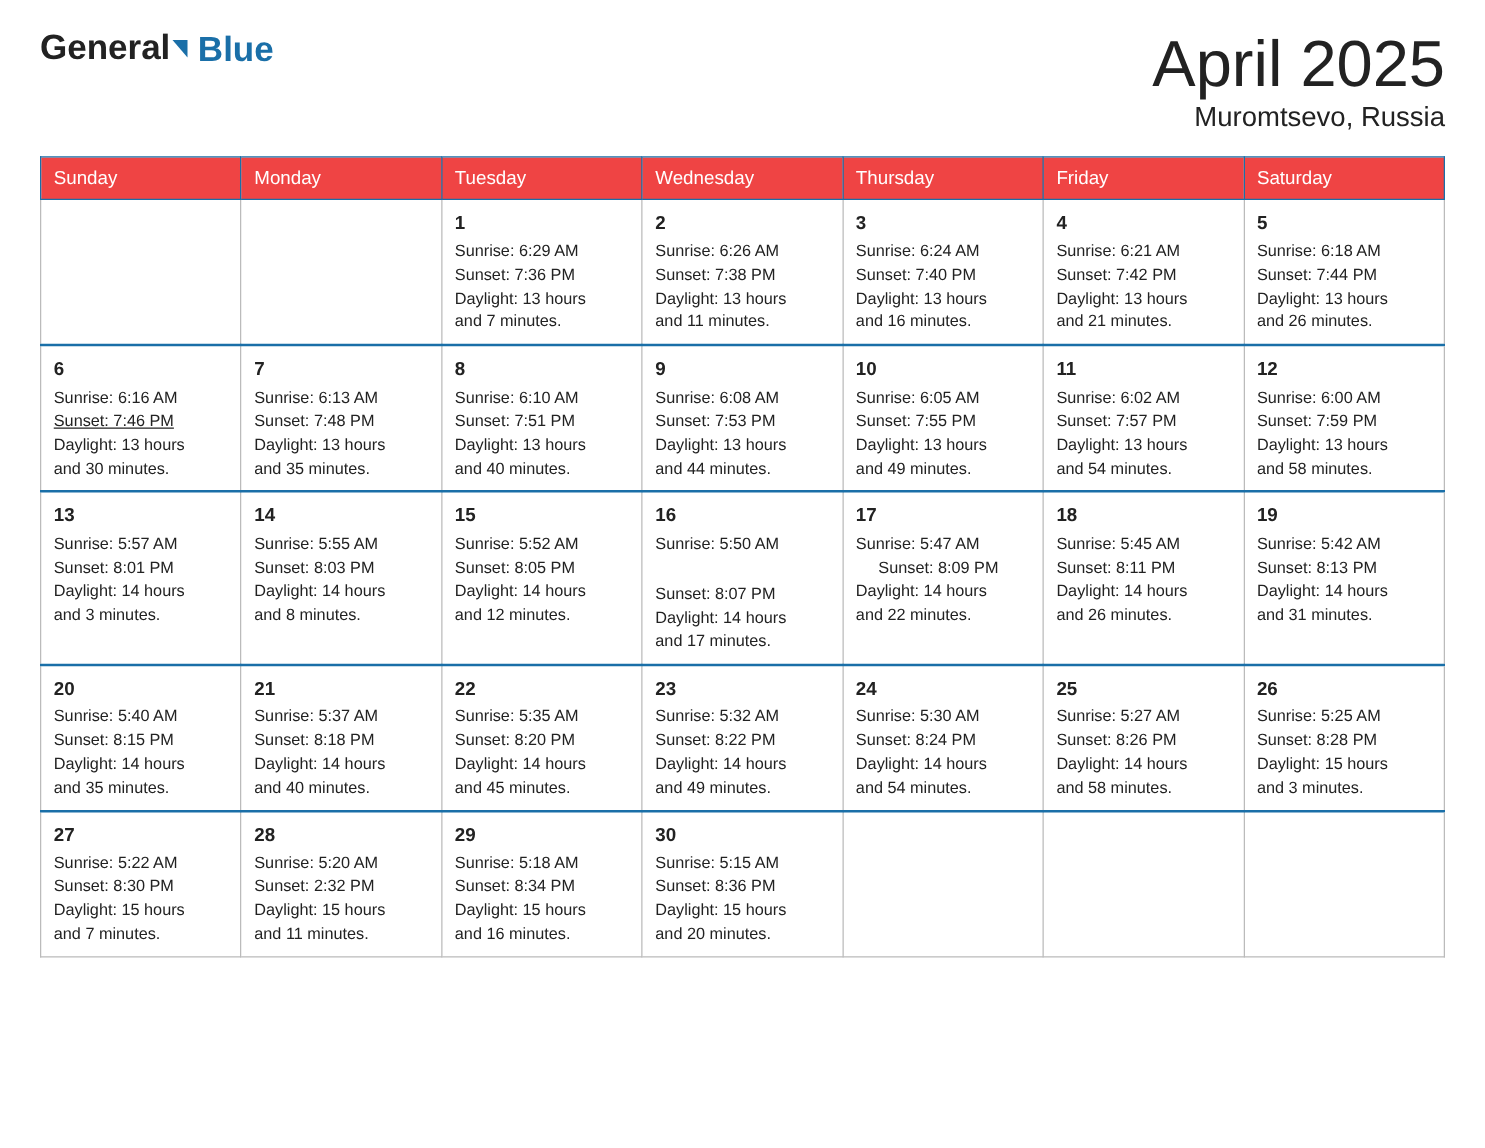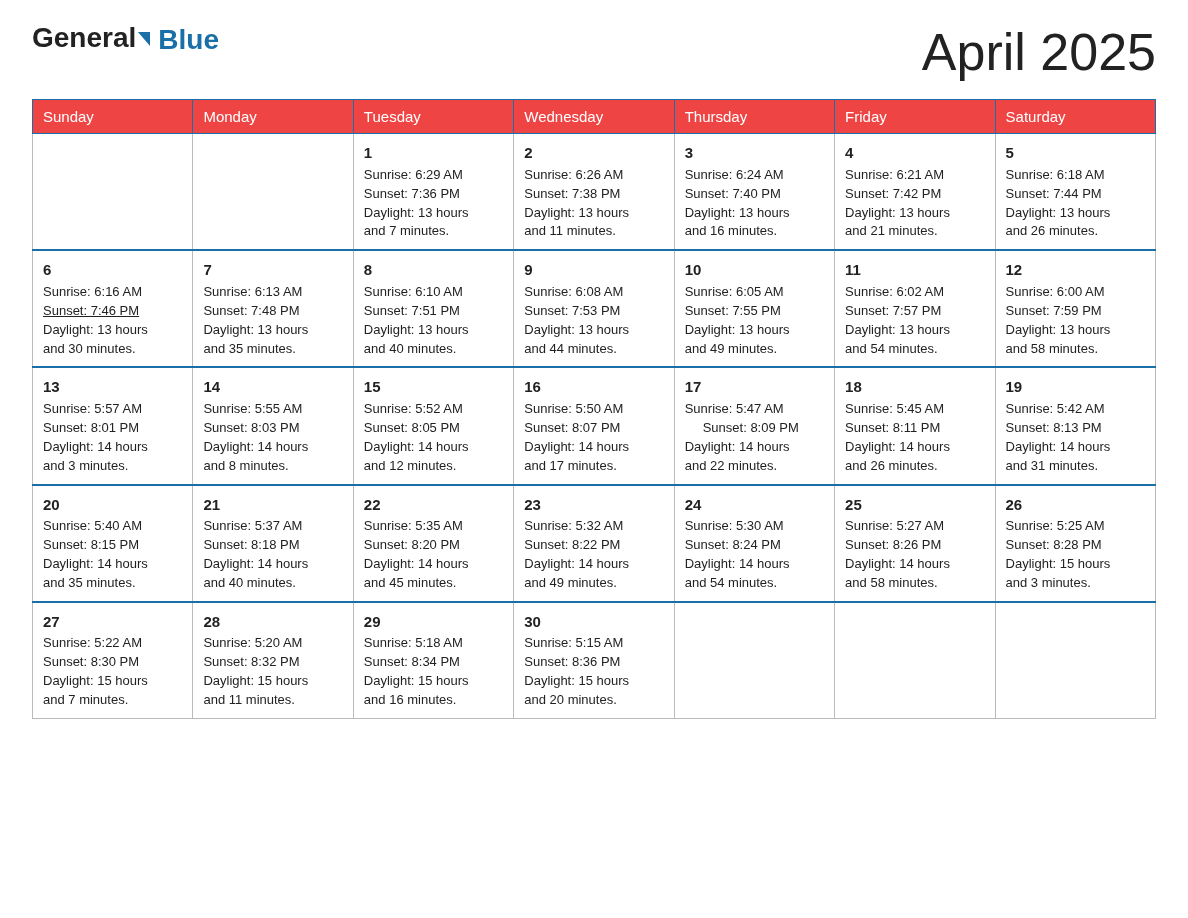--- a/index.html
+++ b/index.html
@@ -128,20 +128,21 @@
     <div class="logo-text">
       <span class="logo-general">General</span>
       <span class="logo-arrow"></span>
     </div>
     <div style="margin-left:4px;">
       <span class="logo-blue">Blue</span>
     </div>
   </div>
   <div class="title-area">
     <div class="page-title">April 2025</div>
+    <div class="page-subtitle">Muromtsevo, Russia</div>
   </div>
 </div>
 
 <table class="calendar">
   <thead>
     <tr>
     <th>Sunday</th>
         <th>Monday</th>
         <th>Tuesday</th>
         <th>Wednesday</th>
@@ -259,21 +260,21 @@
         <td>
           <span class="day-number">15</span>
           <span style="display: block;">Sunrise: 5:52 AM</span>
           <span style="display: block;">Sunset: 8:05 PM</span>
           <span style="display: block;">Daylight: 14 hours</span>
           <span style="display: block;">and 12 minutes.</span>
         </td>
         <td>
           <span class="day-number">16</span>
           <span style="display: block;">Sunrise: 5:50 AM</span>
-          <span style="display: block;">Sunset: 8:07 PM</span>
+          <span style="display: block; margin-top: 21px;">Sunset: 8:07 PM</span>
           <span style="display: block;">Daylight: 14 hours</span>
           <span style="display: block;">and 17 minutes.</span>
         </td>
         <td>
           <span class="day-number">17</span>
           <span style="display: block;">Sunrise: 5:47 AM</span>
           <span style="display: block; margin-left: 18px;">Sunset: 8:09 PM</span>
           <span style="display: block;">Daylight: 14 hours</span>
           <span style="display: block;">and 22 minutes.</span>
         </td>
@@ -347,21 +348,21 @@
         <td>
           <span class="day-number">27</span>
           <span style="display: block;">Sunrise: 5:22 AM</span>
           <span style="display: block;">Sunset: 8:30 PM</span>
           <span style="display: block;">Daylight: 15 hours</span>
           <span style="display: block;">and 7 minutes.</span>
         </td>
         <td>
           <span class="day-number">28</span>
           <span style="display: block;">Sunrise: 5:20 AM</span>
-          <span style="display: block;">Sunset: 8:32 PM</span>
+          <span style="display: block;">Sunset: 2:32 PM</span>
           <span style="display: block;">Daylight: 15 hours</span>
           <span style="display: block;">and 11 minutes.</span>
         </td>
         <td>
           <span class="day-number">29</span>
           <span style="display: block;">Sunrise: 5:18 AM</span>
           <span style="display: block;">Sunset: 8:34 PM</span>
           <span style="display: block;">Daylight: 15 hours</span>
           <span style="display: block;">and 16 minutes.</span>
         </td>

